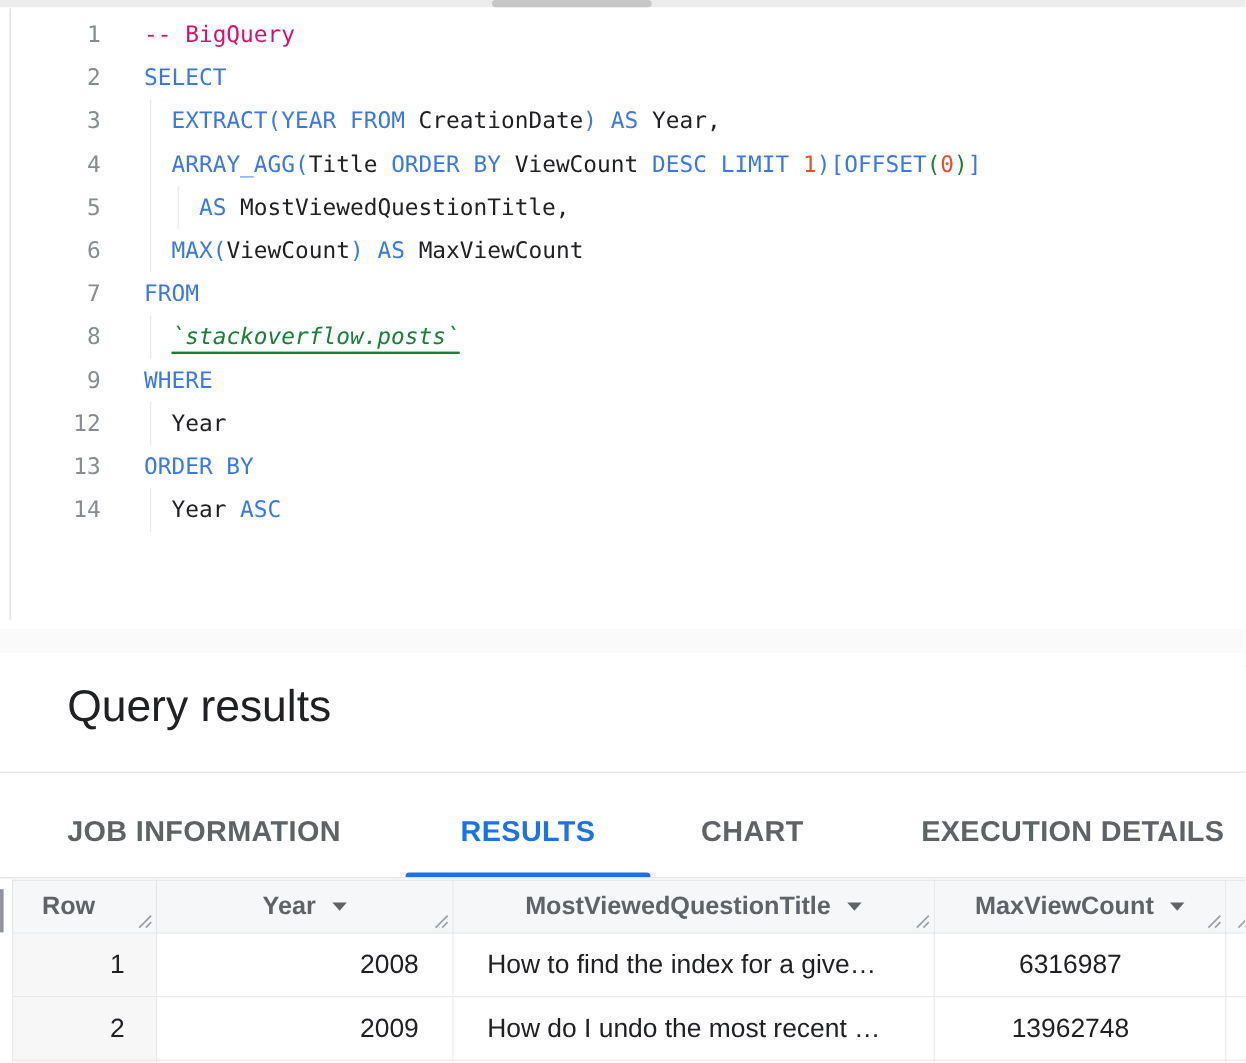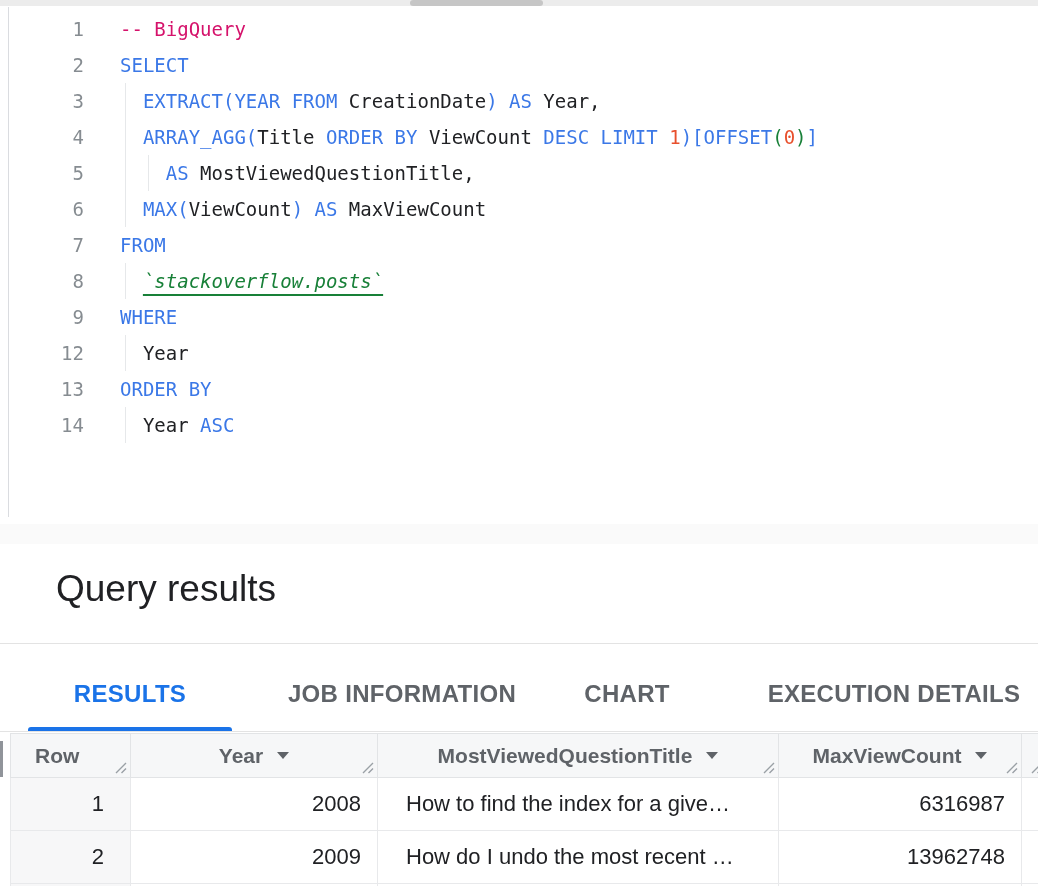--- a/index.html
+++ b/index.html
@@ -46,23 +46,23 @@
      font-size:21px;font-weight:bold;color:#5f6368;padding:0;}
   td{height:52px;background:#fff;border:1px solid #e8e9eb;padding:0;
      font-size:22px;color:#202124;white-space:nowrap;overflow:hidden;}
   .thc{display:flex;align-items:center;justify-content:center;gap:14px;height:100%;}
   .thc.left{justify-content:flex-start;padding-left:24px;}
   .arrow{width:0;height:0;border-left:6px solid transparent;border-right:6px solid transparent;
          border-top:7px solid #5f6368;}
   .grip{position:absolute;right:3px;bottom:3px;width:15px;height:15px;}
   .grip.leftpos{right:auto;left:6px;}
   td.c0{text-align:right;padding-right:26px;background:#f7f7f8;}
-  td.c1{text-align:right;padding-right:16px;}
+  td.c1{text-align:right;padding-right:28px;}
   td.c2{text-align:left;padding-left:28px;}
-  td.c3{text-align:right;padding-right:16px;}
+  td.c3{text-align:center;padding-right:16px;}
   .vstrip{position:absolute;left:0;top:741px;width:3px;height:36px;background:#90949a;}
 </style>
 </head>
 <body>
 
 <div class="screen">
 
   <div class="hscroll">
     <div class="hthumb"></div>
   </div>
@@ -120,25 +120,25 @@
         </div>
       </div>
     <div class="editor-footer"></div>
   </div>
 
   <div class="qr">
     <h1>Query results</h1>
   </div>
 
   <div class="tabs" id="tabs">
+      <div class="tab" style="width: 280px; margin-left: 30px;">
+        <span>JOB INFORMATION</span>
+      </div>
       <div class="tab active" style="width: 204px; margin-left: 28px;">
         <span>RESULTS</span>
-      </div>
-      <div class="tab" style="width: 280px; margin-left: 30px;">
-        <span>JOB INFORMATION</span>
       </div>
       <div class="tab" style="width: 150px; margin-left: 10px;">
         <span>CHART</span>
       </div>
       <div class="tab" style="width: 300px; margin-left: 42px;">
         <span>EXECUTION DETAILS</span>
       </div>
     </div>
 
   <div class="table-area">

